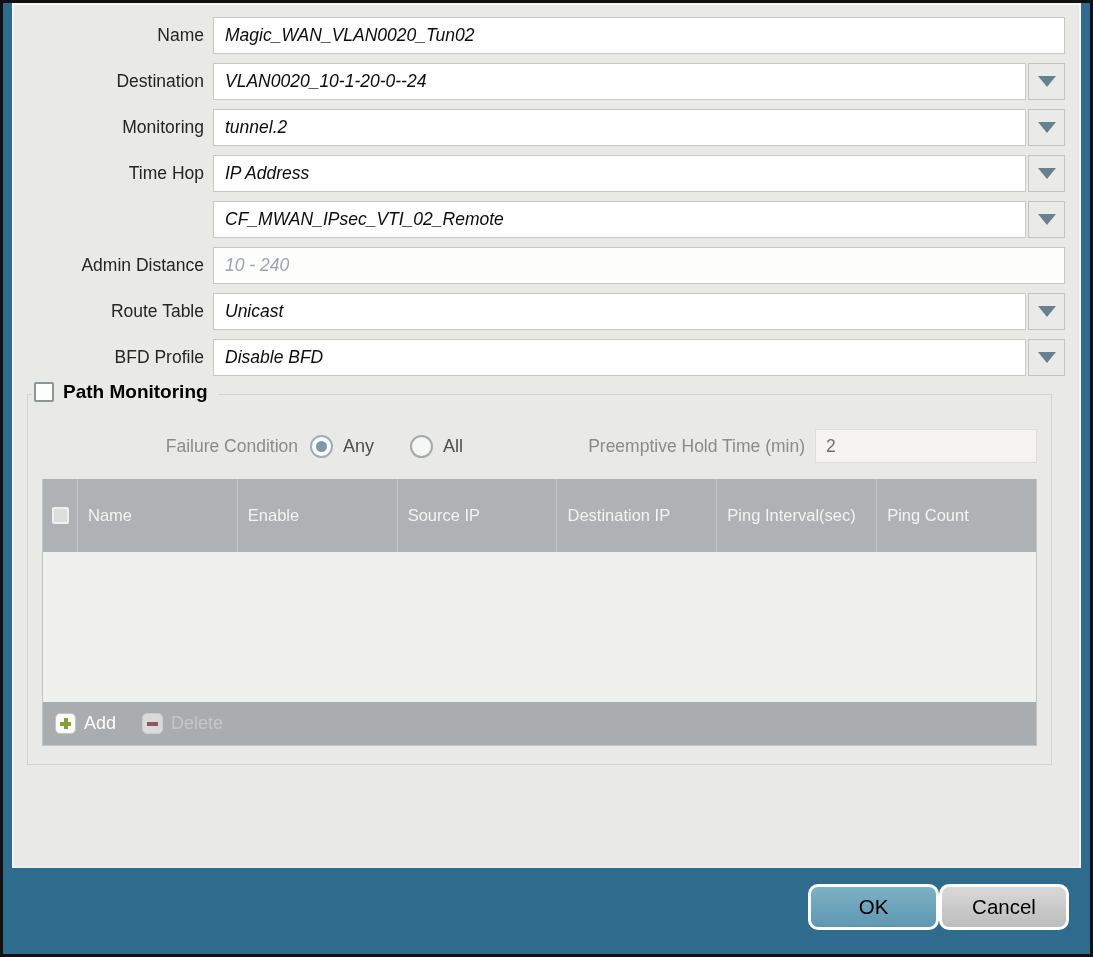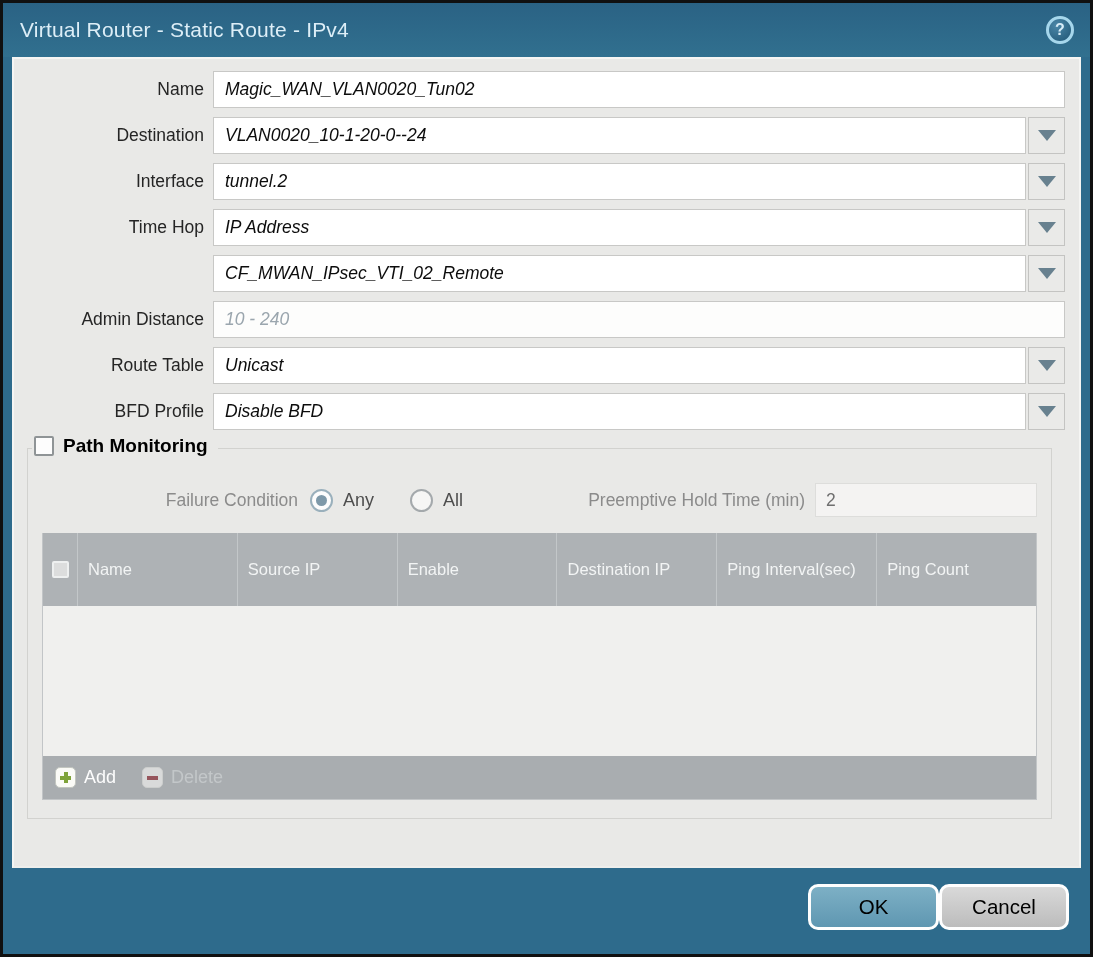--- a/index.html
+++ b/index.html
@@ -165,42 +165,38 @@
     font-size:20.5px; color:#000; cursor:pointer;
   }
   .btn.ok { width:131px; background:linear-gradient(#7db0c5, #5f97b1); }
   .btn.cancel { width:130px; background:linear-gradient(#d9d9d9, #bcbcbc); }
 </style>
 </head>
 <body>
 
 <div class="dialog">
 
-  <div class="titlebar">
-    <span class="title">Virtual Router - Static Route - IPv4</span>
-    <div class="help-btn">?</div>
-  </div>
 
   <div class="content">
 
     <div class="form-row">
       <div class="flabel">Name</div>
       <input class="text" type="text" value="Magic_WAN_VLAN0020_Tun02" style="">
     </div>
 
     <div class="form-row">
       <div class="flabel">Destination</div>
       <input class="text" type="text" value="VLAN0020_10-1-20-0--24" style="">
       <div class="dd-btn">
         <div class="dd-arrow"></div>
       </div>
     </div>
 
     <div class="form-row">
-      <div class="flabel">Interface</div>
+      <div class="flabel">Monitoring</div>
       <input class="text" type="text" value="tunnel.2" style="">
       <div class="dd-btn">
         <div class="dd-arrow"></div>
       </div>
     </div>
 
     <div class="form-row">
       <div class="flabel">Time Hop</div>
       <input class="text" type="text" value="IP Address" style="">
       <div class="dd-btn">
@@ -263,22 +259,22 @@
           <input type="text" value="2" style="">
         </div>
       </div>
 
       <div class="pm-table">
         <div class="tbl-header">
           <div class="th sel">
             <div class="th-checkbox"></div>
           </div>
           <div class="th">Name</div>
+          <div class="th">Enable</div>
           <div class="th">Source IP</div>
-          <div class="th">Enable</div>
           <div class="th">Destination IP</div>
           <div class="th">Ping Interval(sec)</div>
           <div class="th">Ping Count</div>
         </div>
         <div class="tbl-body"></div>
         <div class="tbl-footer">
           <div class="tool-btn">
             <div class="icon-sq plus"></div>
             <span class="tlabel">Add</span>
           </div>

